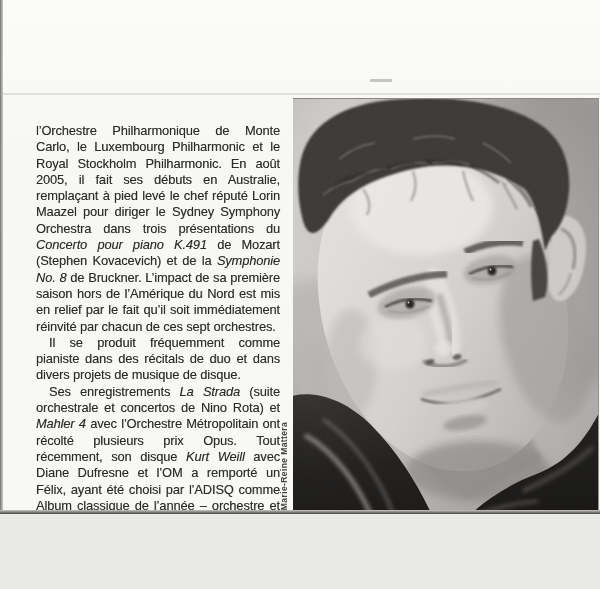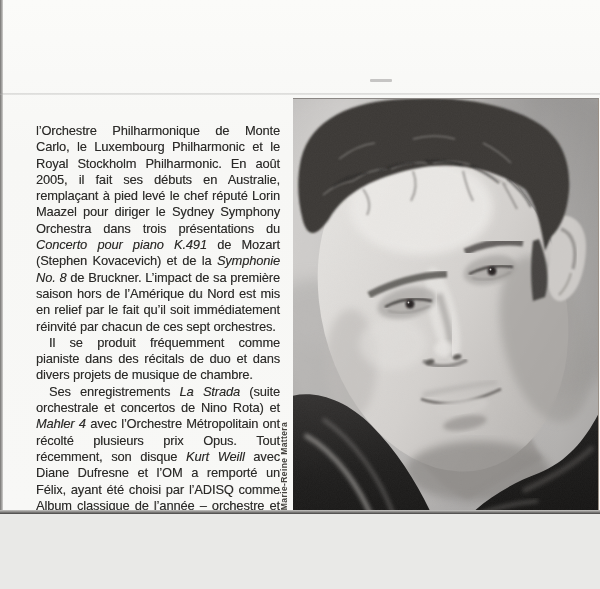--- a/index.html
+++ b/index.html
@@ -47,21 +47,21 @@
 <body>
 
 <div class="scan">
 
   <div class="edge-left"></div>
   <div class="fold-line"></div>
   <div class="artifact-dash"></div>
 
   <div class="article">
       <p><span>l’Orchestre Philharmonique de Monte Carlo, le Luxembourg Philharmonic et le Royal Stockholm Philharmonic. En août 2005, il fait ses débuts en Australie, remplaçant à pied levé le chef réputé Lorin Maazel pour diriger le Sydney Symphony Orchestra dans trois présentations du </span><i>Concerto pour piano K.491</i><span> de Mozart (Stephen Kovacevich) et de la </span><i>Symphonie No. 8</i><span> de Bruckner. L’impact de sa première saison hors de l’Amérique du Nord est mis en relief par le fait qu’il soit immédiatement réinvité par chacun de ces sept orchestres.</span></p>
-      <p class="indent"><span>Il se produit fréquemment comme pianiste dans des récitals de duo et dans divers projets de musique de chambre.</span></p>
+      <p class="indent"><span>Il se produit fréquemment comme pianiste dans des récitals de duo et dans divers projets de musique de disque.</span></p>
       <p class="indent"><span>Ses enregistrements </span><i>La Strada</i><span> (suite orchestrale et concertos de Nino Rota) et </span><i>Mahler 4</i><span> avec l’Orchestre Métropolitain ont récolté plusieurs prix Opus. Tout récemment, son disque </span><i>Kurt Weill</i><span> avec Diane Dufresne et l’OM a remporté un Félix, ayant été choisi par l’ADISQ comme Album classique de l’année – orchestre et grand ensemble.</span></p>
     </div>
 
   <div class="photo" role="img" aria-label="Black-and-white portrait photograph of a young man with short hair wearing a dark leather jacket">
     <svg width="305" height="447" viewBox="0 0 305 447" preserveAspectRatio="none">
       <defs>
         <linearGradient id="bgG" x1="0" y1="0" x2="1" y2="0.25">
           <stop offset="0" stop-color="#cfcdcb"></stop>
           <stop offset="0.4" stop-color="#c0bebc"></stop>
           <stop offset="0.75" stop-color="#adabaa"></stop>

